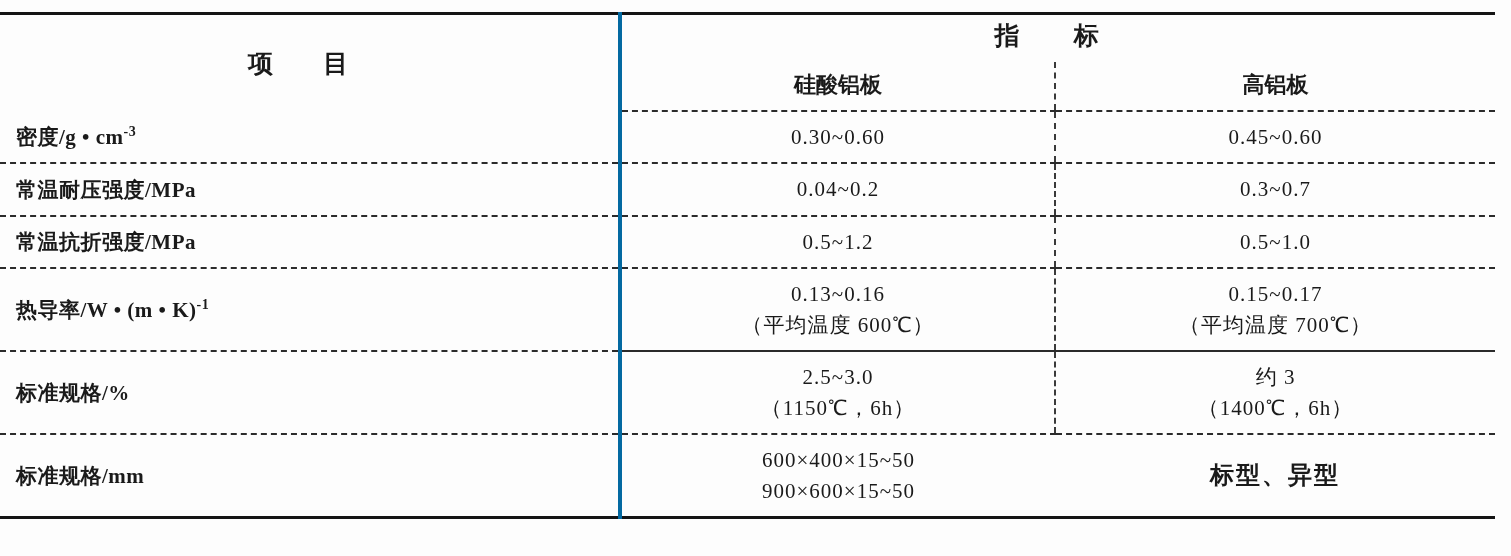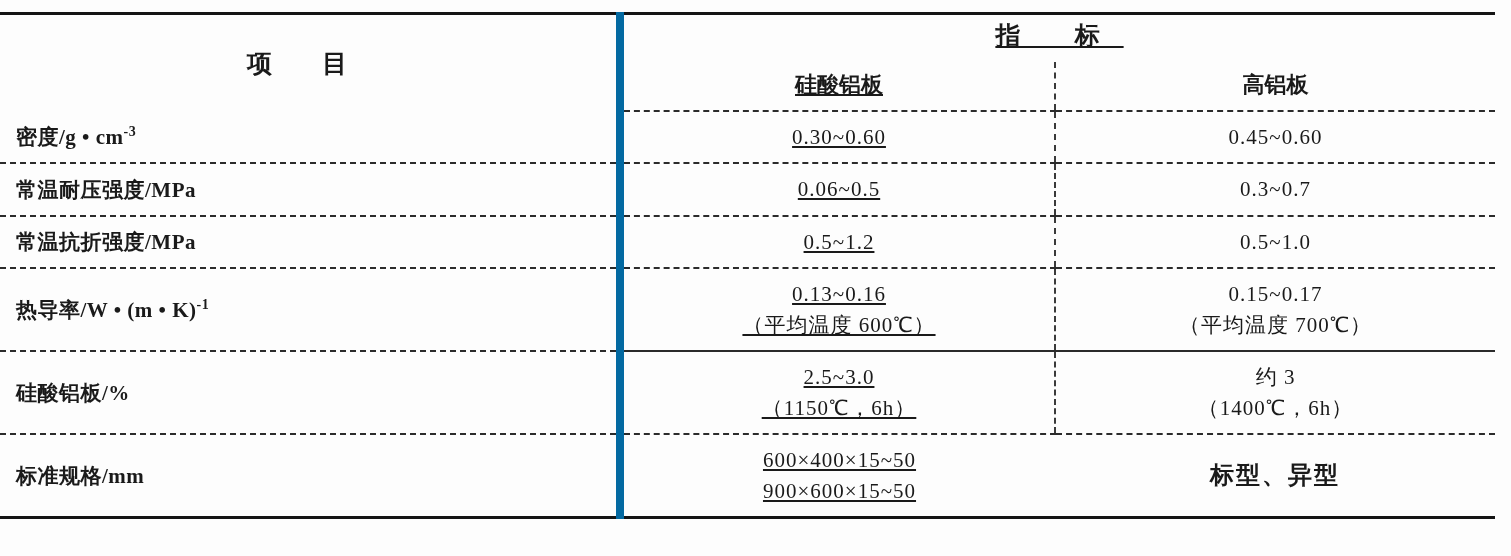--- a/index.html
+++ b/index.html
@@ -39,22 +39,21 @@
   }
   .dash {
     border-bottom: 2px dashed #2b2b2b;
   }
   .solid-thin {
     border-bottom: 2px solid #2b2b2b;
   }
 
   
   .vsep-left {
-    border-left: 8px solid #0369a1;
-    text-decoration: underline;
+    border-left: 4px solid #0369a1;
   }
   .vsep-dash {
     border-left: 2px dashed #3a3a3a;
   }
 
   td, th {
     vertical-align: middle;
     padding: 0;
   }
 
@@ -140,21 +139,21 @@
         <td class="cell-val dash vsep-dash">
           <span>0.45~0.60</span>
         </td>
       </tr>
 
       <tr>
         <td class="cell-item dash">
           <span>常温耐压强度/MPa</span><span class="sup"></span>
         </td>
         <td class="cell-val dash vsep-left">
-          <span>0.06~0.5</span>
+          <span>0.04~0.2</span>
         </td>
         <td class="cell-val dash vsep-dash">
           <span>0.3~0.7</span>
         </td>
       </tr>
 
       <tr>
         <td class="cell-item dash">
           <span>常温抗折强度/MPa</span><span class="sup"></span>
         </td>
@@ -175,21 +174,21 @@
           <span class="l2">（平均温度 600℃）</span>
         </td>
         <td class="cell-val solid-thin vsep-dash">
           <span>0.15~0.17</span>
           <span class="l2">（平均温度 700℃）</span>
         </td>
       </tr>
 
       <tr>
         <td class="cell-item dash">
-          <span>硅酸铝板/%</span><span class="sup"></span>
+          <span>标准规格/%</span><span class="sup"></span>
         </td>
         <td class="cell-val dash vsep-left">
           <span>2.5~3.0</span>
           <span class="l2">（1150℃，6h）</span>
         </td>
         <td class="cell-val dash vsep-dash">
           <span>约 3</span>
           <span class="l2">（1400℃，6h）</span>
         </td>
       </tr>

